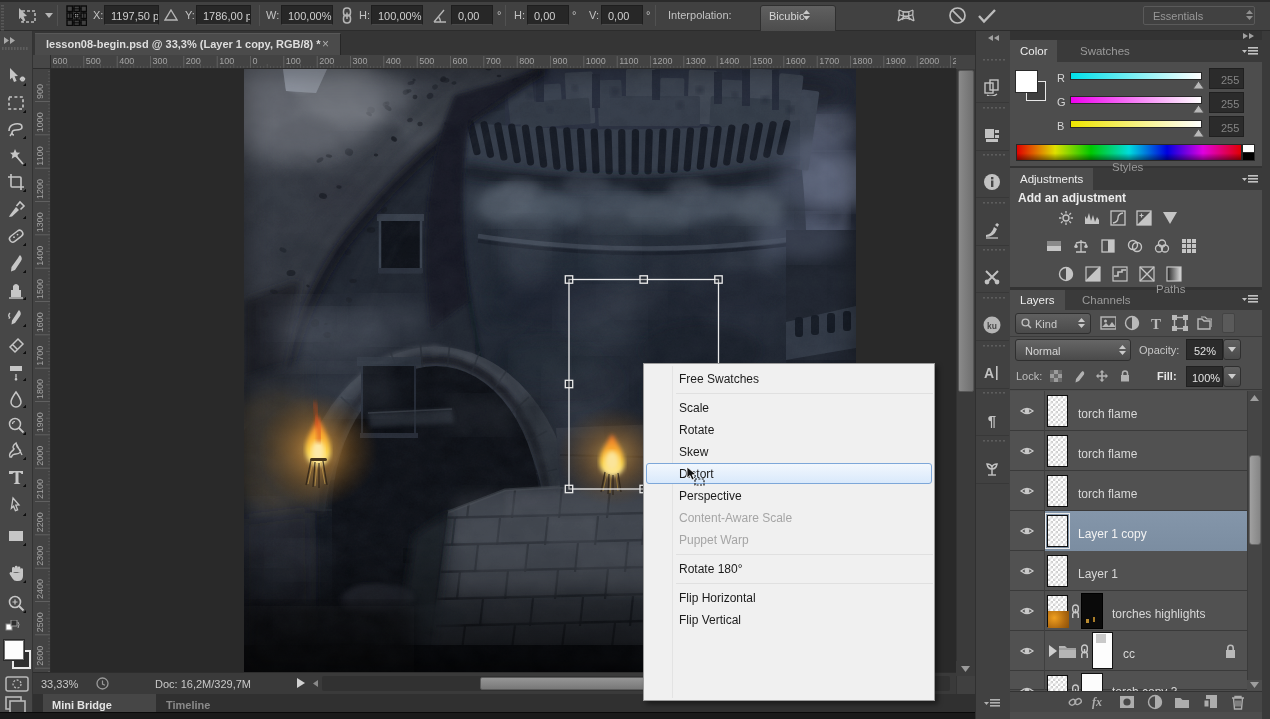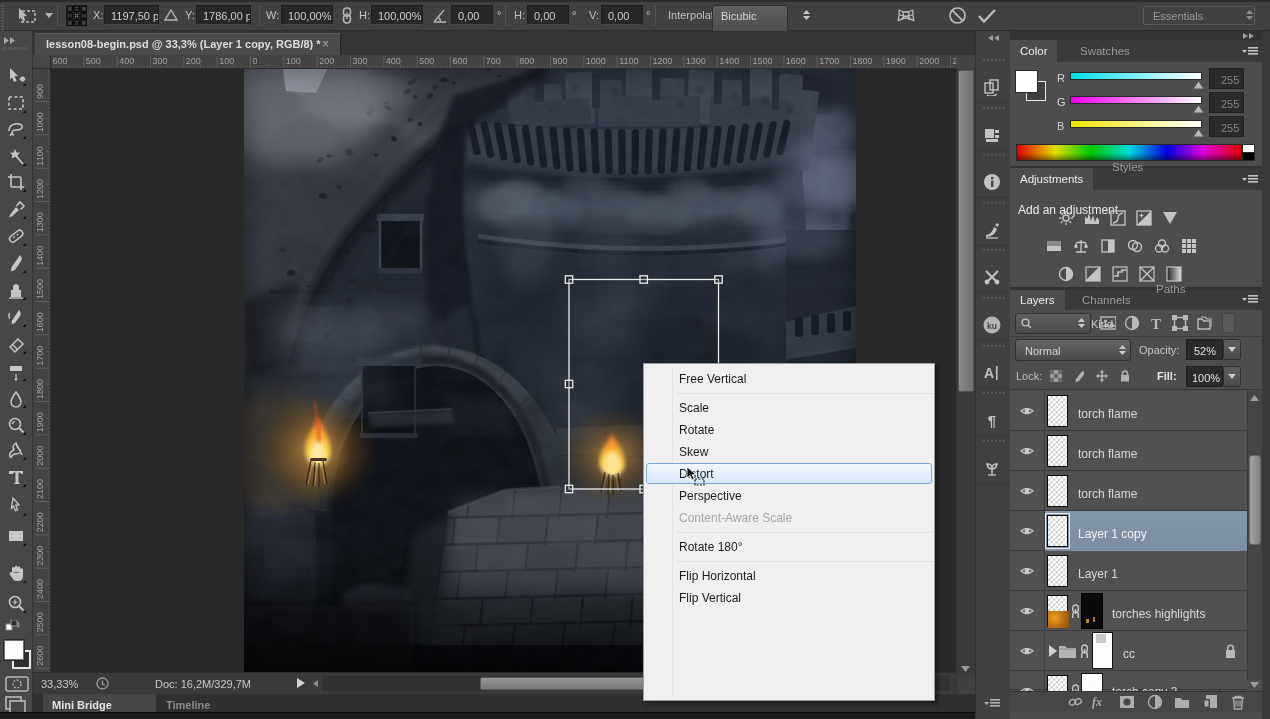--- a/index.html
+++ b/index.html
@@ -82,21 +82,21 @@
 <div class="ab txt" style="left:497px;top:10px;">°</div>
 <div class="ab sep" style="left:505px;top:5px;height:21px"></div>
 <div class="ab txt" style="left:514px;top:10px;">H:</div>
 <div class="ab field" style="left:527px;top:5px;width:42px">0,00</div>
 <div class="ab txt" style="left:572px;top:10px;">°</div>
 <div class="ab txt" style="left:589px;top:10px;">V:</div>
 <div class="ab field" style="left:601px;top:5px;width:42px">0,00</div>
 <div class="ab txt" style="left:646px;top:10px;">°</div>
 <div class="ab sep" style="left:655px;top:5px;height:21px"></div>
 <div class="ab txt" style="left:668px;top:10px;">Interpolation:</div>
-<div class="ab combo" style="left:712px;top:5px;width:76px;height:30px;padding:4px 0 0 8px">Bicubic</div>
+<div class="ab combo" style="left:760px;top:5px;width:76px;height:30px;padding:4px 0 0 8px">Bicubic</div>
 <svg class="ab" style="left:803px;top:10px" width="7" height="10" viewBox="0 0 7 10">
     <path d="M3.5 0 L7 4 H0 Z M3.5 10 L0 6 H7 Z" fill="#c9c9c9"></path>
   </svg>
 <svg class="ab" style="left:896px;top:7px" width="20" height="17" viewBox="0 0 20 17">
     <path d="M2 14 Q10 8 18 14 M2 14 Q4 8 3 3 M18 14 Q16 8 17 3 M3 3 Q10 7 17 3 M7 4.5 Q8 9 6.5 13 M13 4.5 Q12 9 13.5 13 M2.8 7.5 Q10 11 17.2 7.5" fill="none" stroke="#bdbdbd" stroke-width="1.3"></path>
   </svg>
 <svg class="ab" style="left:948px;top:6px" width="19" height="19" viewBox="0 0 19 19">
     <circle cx="9.5" cy="9.5" r="7.5" fill="none" stroke="#bdbdbd" stroke-width="1.7"></circle>
     <path d="M4.4 4.4 L14.6 14.6" stroke="#bdbdbd" stroke-width="1.7"></path>
   </svg>
@@ -1414,21 +1414,21 @@
 <div class="ab" style="left:1010px;top:166px;width:252px;height:2px;background:#333"></div>
 <div class="ab" style="left:1010px;top:168px;width:252px;height:22px;background:#3a3a3a"></div>
 <div class="ab ptab on" style="left:1010px;top:168px">Adjustments</div>
 <div class="ab ptab" style="left:1102px;top:156px">Styles</div>
 <svg class="ab" style="left:1242px;top:175px" width="16" height="8" viewBox="0 0 16 8">
     <path d="M0 3 l5 0 l-2.5 3 z" fill="#c2c2c2"></path>
     <rect x="6" y="0" width="10" height="1.6" fill="#c2c2c2"></rect>
     <rect x="6" y="3" width="10" height="1.6" fill="#c2c2c2"></rect>
     <rect x="6" y="6" width="10" height="1.6" fill="#c2c2c2"></rect>
   </svg>
-<div class="ab" style="left:1018px;top:203px;font-size:12px;font-weight:normal;color:#ececec">Add an adjustment</div>
+<div class="ab" style="left:1018px;top:191px;font-size:12px;font-weight:bold;color:#ececec">Add an adjustment</div>
 <svg class="ab" style="left:1058px;top:210px" width="16" height="16" viewBox="0 0 16 16">
     <circle cx="8" cy="8" r="3" fill="none" stroke="#c5c5c5" stroke-width="1.4"></circle>
     <g stroke="#c5c5c5" stroke-width="1.3">
       <path d="M8 1 V3.4 M8 12.6 V15 M1 8 H3.4 M12.6 8 H15 M3 3 l1.7 1.7 M11.3 11.3 L13 13 M13 3 l-1.7 1.7 M4.7 11.3 L3 13"></path>
     </g>
   </svg>
 <svg class="ab" style="left:1084px;top:210px" width="16" height="16" viewBox="0 0 16 16">
     <path d="M1 14 L1 6 L3 9 L5 3 L7 11 L9 5 L11 12 L13 7 L15 10 L15 14 Z" fill="#c5c5c5"></path>
   </svg>
 <svg class="ab" style="left:1110px;top:210px" width="16" height="16" viewBox="0 0 16 16">
@@ -1519,21 +1519,21 @@
     <rect x="6" y="0" width="10" height="1.6" fill="#c2c2c2"></rect>
     <rect x="6" y="3" width="10" height="1.6" fill="#c2c2c2"></rect>
     <rect x="6" y="6" width="10" height="1.6" fill="#c2c2c2"></rect>
   </svg>
 <div class="ab" style="left:1010px;top:310px;width:252px;height:27px;background:#4d4d4d;border-bottom:1px solid #3c3c3c"></div>
 <div class="ab combo" style="left:1015px;top:313px;width:76px;height:21px"></div>
 <svg class="ab" style="left:1021px;top:318px" width="11" height="11" viewBox="0 0 11 11">
     <circle cx="4.5" cy="4.5" r="3.4" fill="none" stroke="#c0c0c0" stroke-width="1.4"></circle>
     <path d="M7 7 L10 10" stroke="#c0c0c0" stroke-width="1.5"></path>
   </svg>
-<div class="ab" style="left:1091px;top:318px;font-size:11px;color:#cacaca">Kind</div>
+<div class="ab" style="left:1035px;top:318px;font-size:11px;color:#cacaca">Kind</div>
 <svg class="ab" style="left:1078px;top:318px" width="7" height="10" viewBox="0 0 7 10">
     <path d="M3.5 0 L7 4 H0 Z M3.5 10 L0 6 H7 Z" fill="#c9c9c9"></path>
   </svg>
 <svg class="ab" style="left:1100px;top:315px" width="16" height="16" viewBox="0 0 16 16">
     <rect x="1" y="2" width="15" height="12" fill="none" stroke="#b9b9b9" stroke-width="1.4"></rect>
     <circle cx="5.5" cy="6" r="1.5" fill="#b9b9b9"></circle>
     <path d="M2 12 l4-4 3 3 3-4 3 4 v1 h-13z" fill="#b9b9b9"></path>
   </svg>
 <svg class="ab" style="left:1124px;top:315px" width="16" height="16" viewBox="0 0 16 16">
     <circle cx="8" cy="8" r="6.5" fill="none" stroke="#b9b9b9" stroke-width="1.4"></circle>
@@ -1722,31 +1722,32 @@
     <rect x="1" y="5" width="7" height="9" fill="#474747"></rect>
     <rect x="2.5" y="6.5" width="4" height="6" fill="#adadad"></rect>
   </svg>
 <svg class="ab" style="left:1230px;top:694px" width="16" height="16" viewBox="0 0 16 16">
     <path d="M2 4 h12 M5 4 V2.5 h6 V4 M3.5 4 l1 11 h7 l1-11" fill="none" stroke="#adadad" stroke-width="1.4"></path>
     <path d="M6 6.5 v6 M8 6.5 v6 M10 6.5 v6" stroke="#adadad" stroke-width="1.1"></path>
   </svg>
 <div class="ab menu">
     <div class="gut"></div>
     <div style="height:4px"></div>
-    <div class="mi">Free Vertical</div>
+    <div class="mi">Free Swatches</div>
     <div class="msep"></div>
     <div class="mi">Scale</div>
     <div class="mi">Rotate</div>
     <div class="mi">Skew</div>
     <div class="mi" style="position:relative">
       <div class="ab" style="left:2px;top:0px;right:2px;height:21px;border:1px solid #7da7d9;border-radius:3px;background:linear-gradient(#f2f7fd,#d9e9fb)"></div>
       <div class="ab" style="left:35px;top:0;height:22px;line-height:22px;font-size:12px;color:#1b1b1b">Distort</div>
     </div>
     <div class="mi">Perspective</div>
     <div class="mi gray">Content-Aware Scale</div>
+    <div class="mi gray">Puppet Warp</div>
     <div class="msep"></div>
     <div class="mi">Rotate 180°</div>
     <div class="msep"></div>
     <div class="mi">Flip Horizontal</div>
     <div class="mi">Flip Vertical</div>
   </div>
 <svg class="ab" style="left:686px;top:466px;z-index:60" width="20" height="20" viewBox="0 0 20 20">
     <path d="M1 1 L1 12 L4 9.5 L6 14 L8.2 13 L6.2 8.8 L10 8.5 Z" fill="#111" stroke="#fff" stroke-width="0.8"></path>
     <g stroke="#111" stroke-width="1.2" fill="none">
       <rect x="9" y="13" width="9" height="6" stroke-dasharray="2 1.4"></rect>

